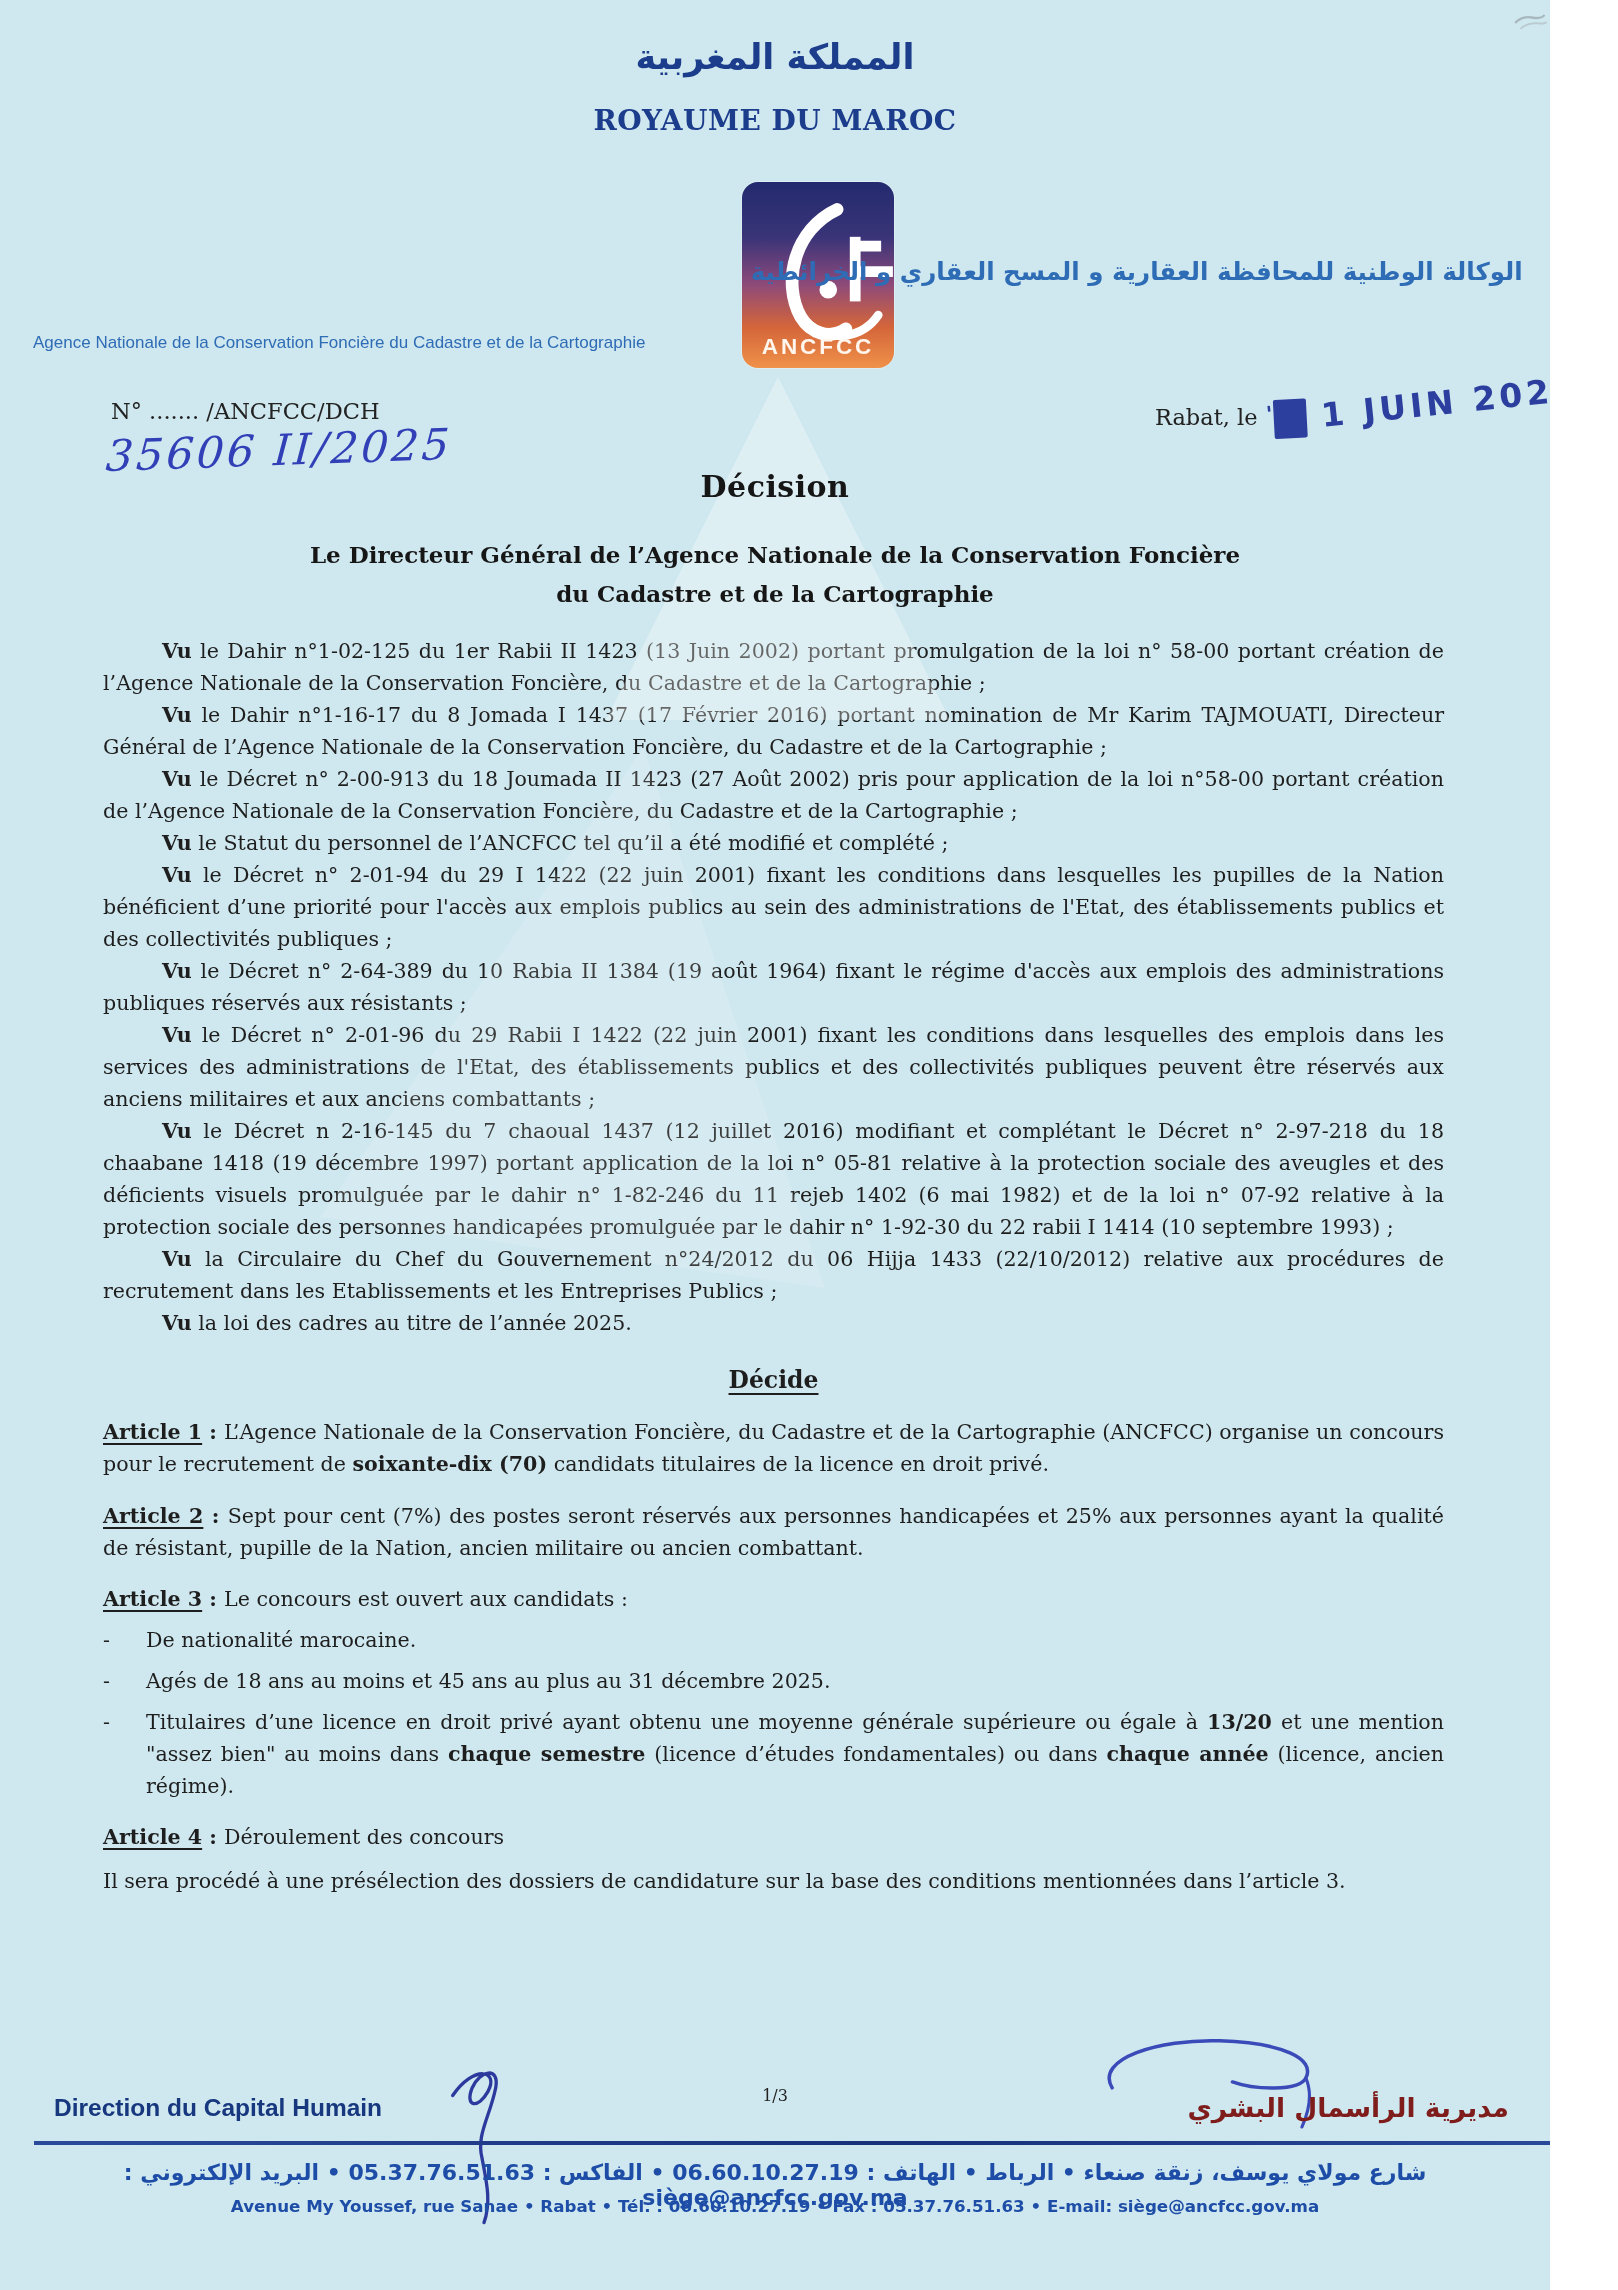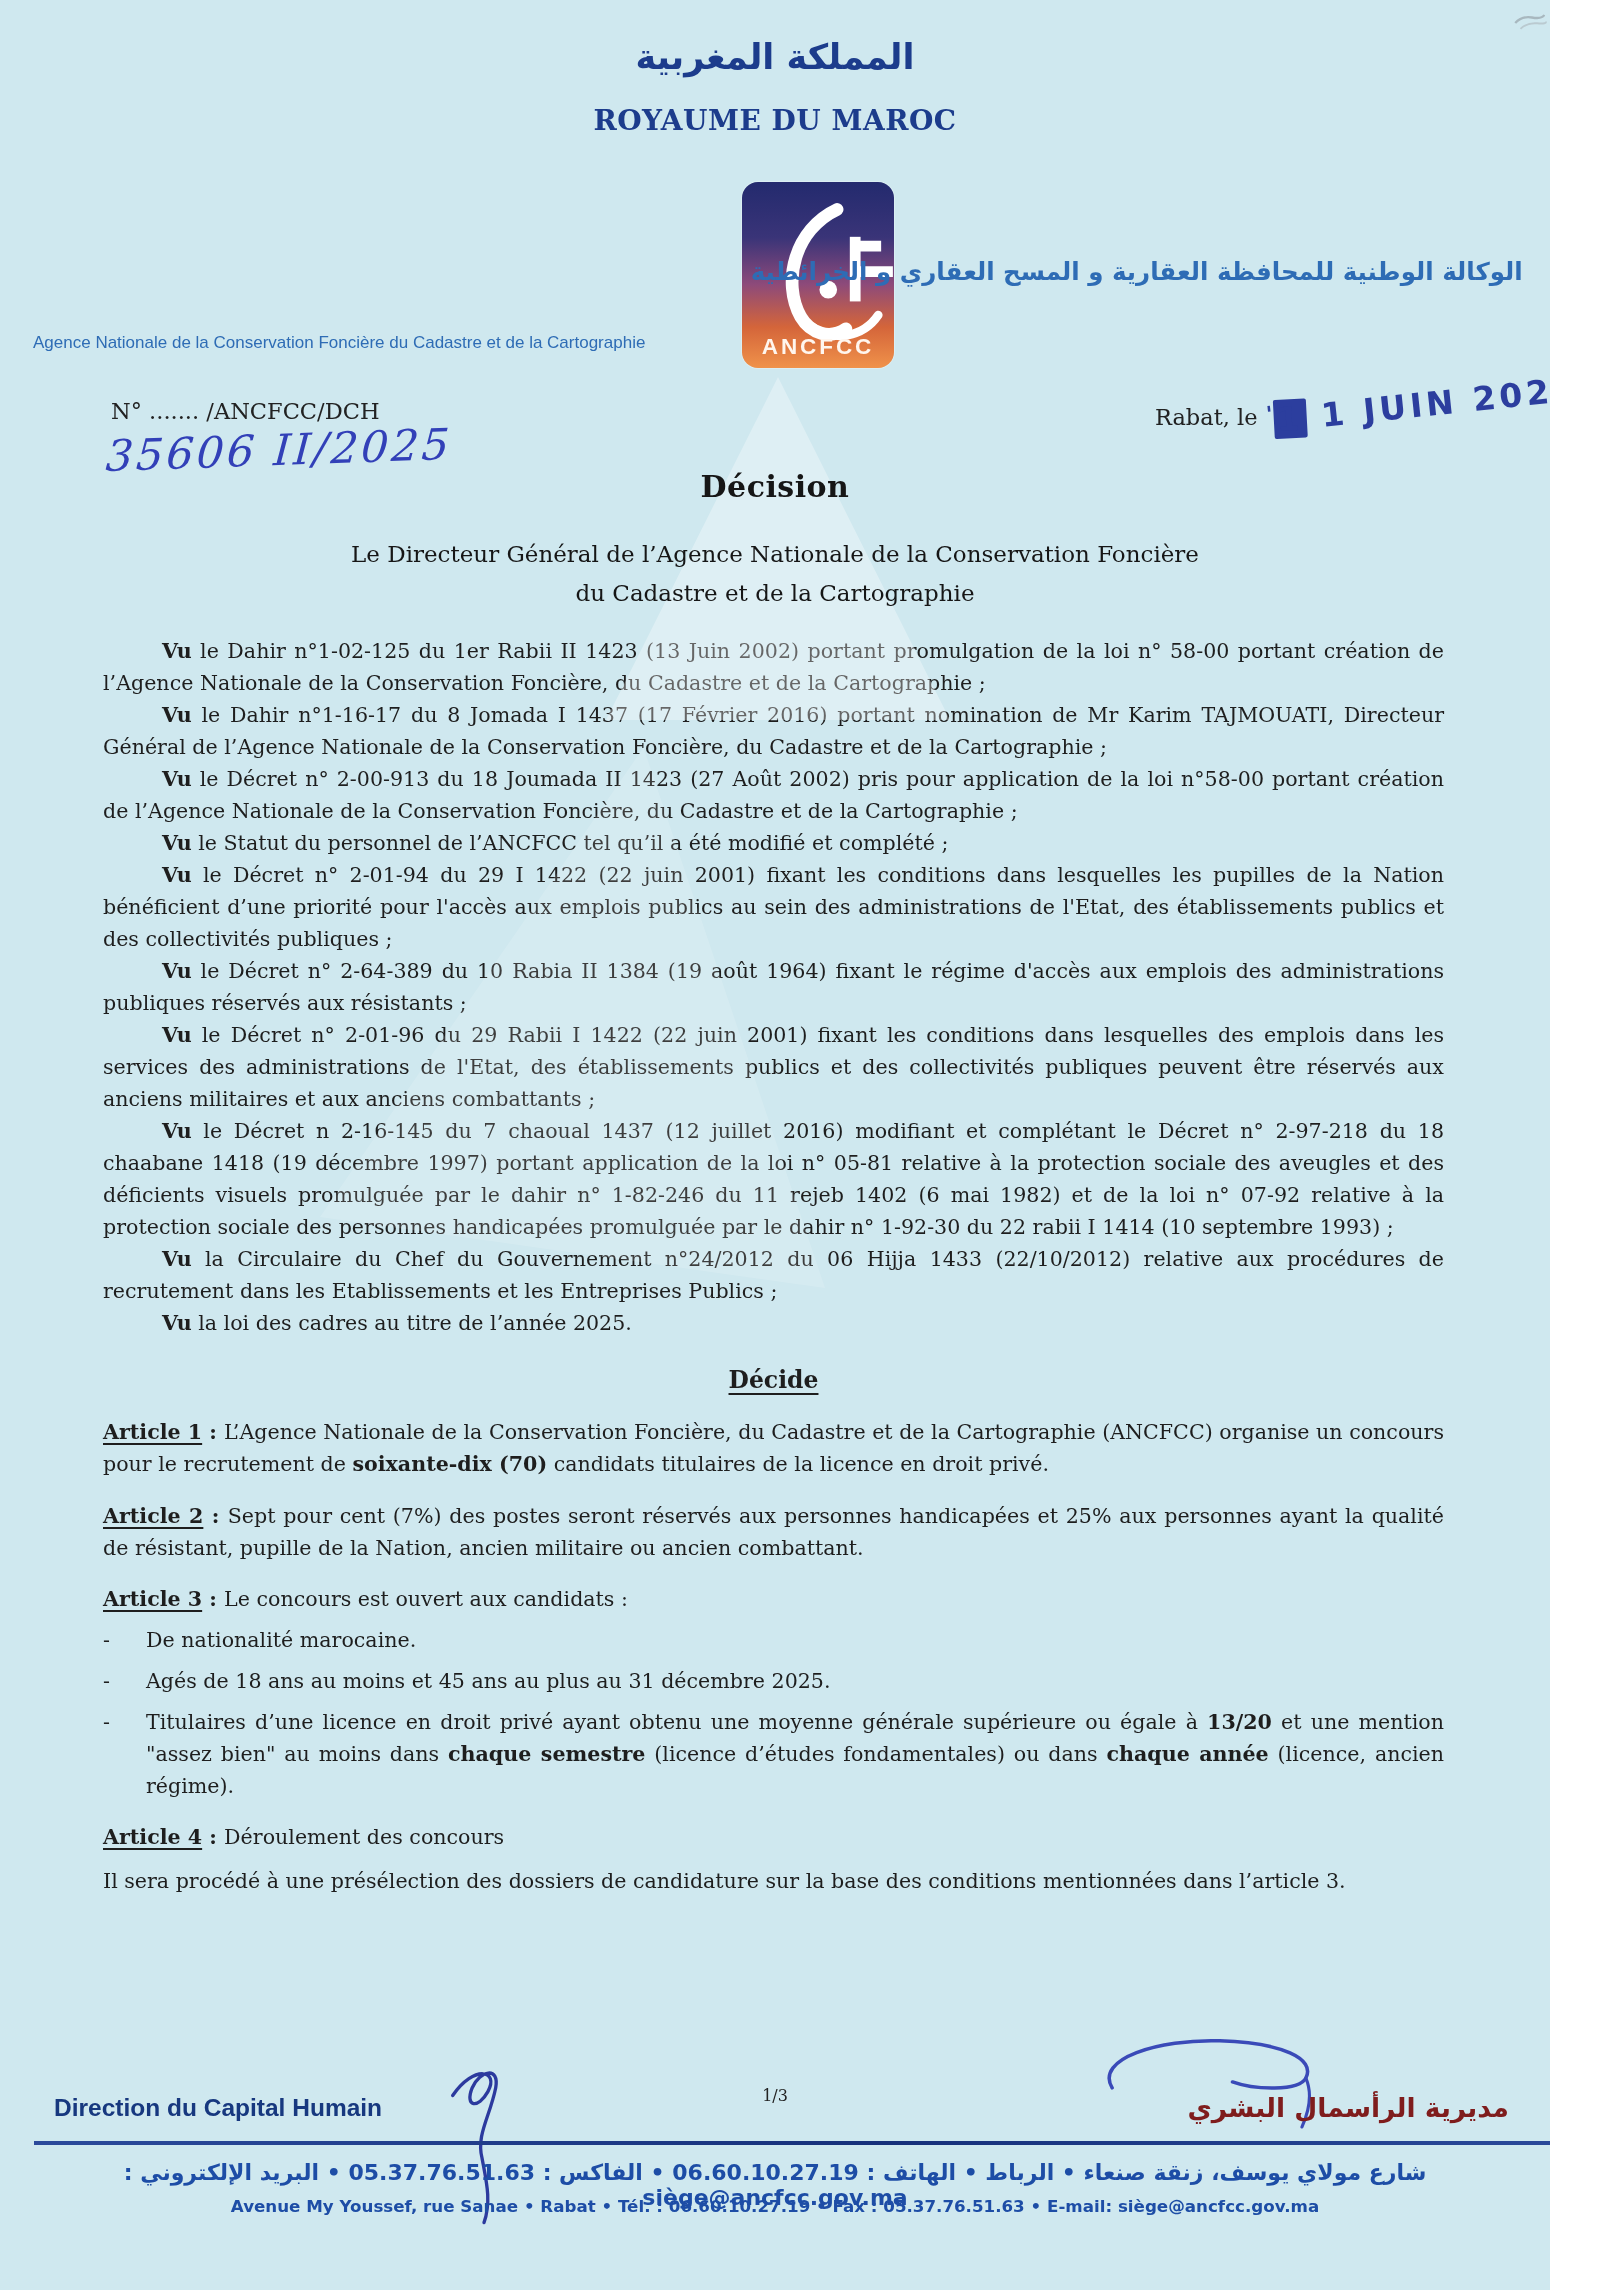--- a/index.html
+++ b/index.html
@@ -74,21 +74,21 @@
   }
   .stamp .blob{
     display:inline-block;background:#2c3e9e;color:#2c3e9e;
     padding:0 2.9px;transform:rotate(3deg);border-radius:2px;
   }
   .stamp .tick{font-size:21.6px;letter-spacing:0;vertical-align:top;}
   .doc-title{
     position:absolute;top:469px;left:0;right:0;text-align:center;
     font-size:30px;font-weight:bold;color:#161616;letter-spacing:0.5px;
   }
-  .subt{position:absolute;left:0;right:0;text-align:center;font-size:23px;font-weight:normal;color:#161616;}
+  .subt{position:absolute;left:0;right:0;text-align:center;font-size:23px;font-weight:bold;color:#161616;}
   .subt1{top:541px;} .subt2{top:580px;}
 
   
   .content{padding:5.9px 106px 0 103px;font-size:20.6px;line-height:32px;text-align:justify;}
   .para{margin:0;text-indent:59px;}
   .article{margin:19.6px 0 0 0;text-indent:0;}
   .art-label{font-weight:bold;text-decoration:underline;text-decoration-thickness:2px;text-underline-offset:3.9px;}
   .decide{
     margin:25.5px 0 3.9px 0;text-align:center;text-indent:0;
     font-size:23.5px;font-weight:bold;

